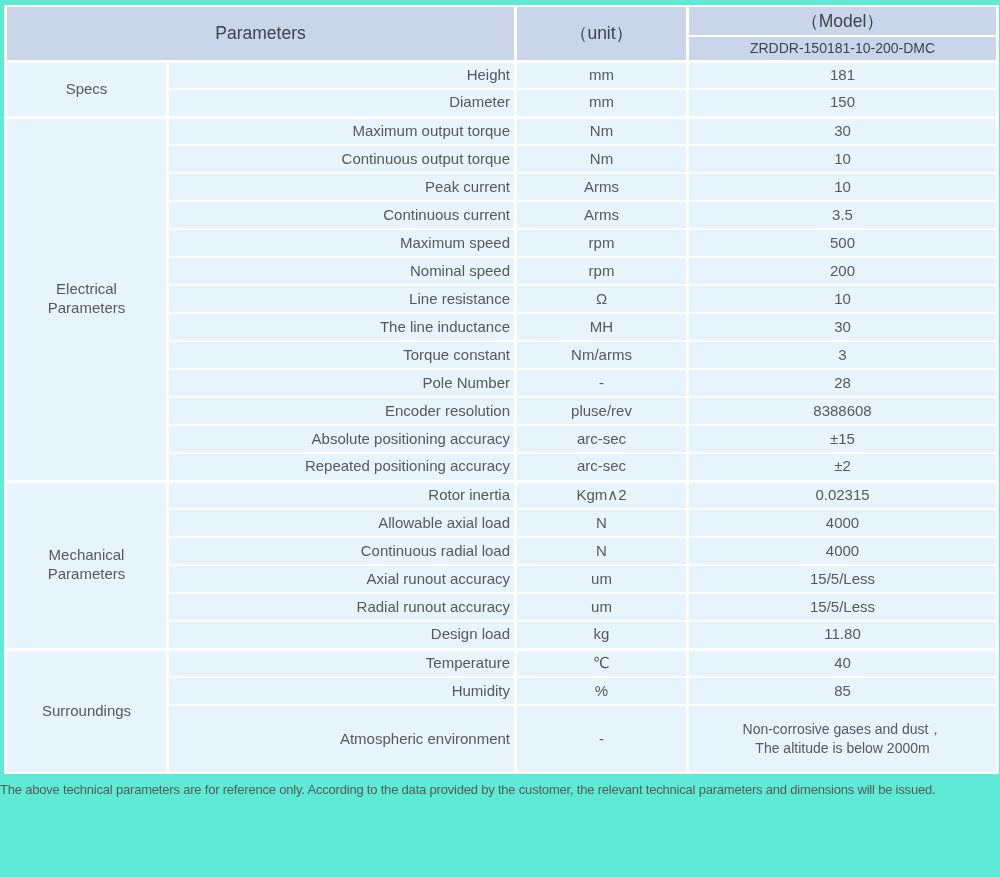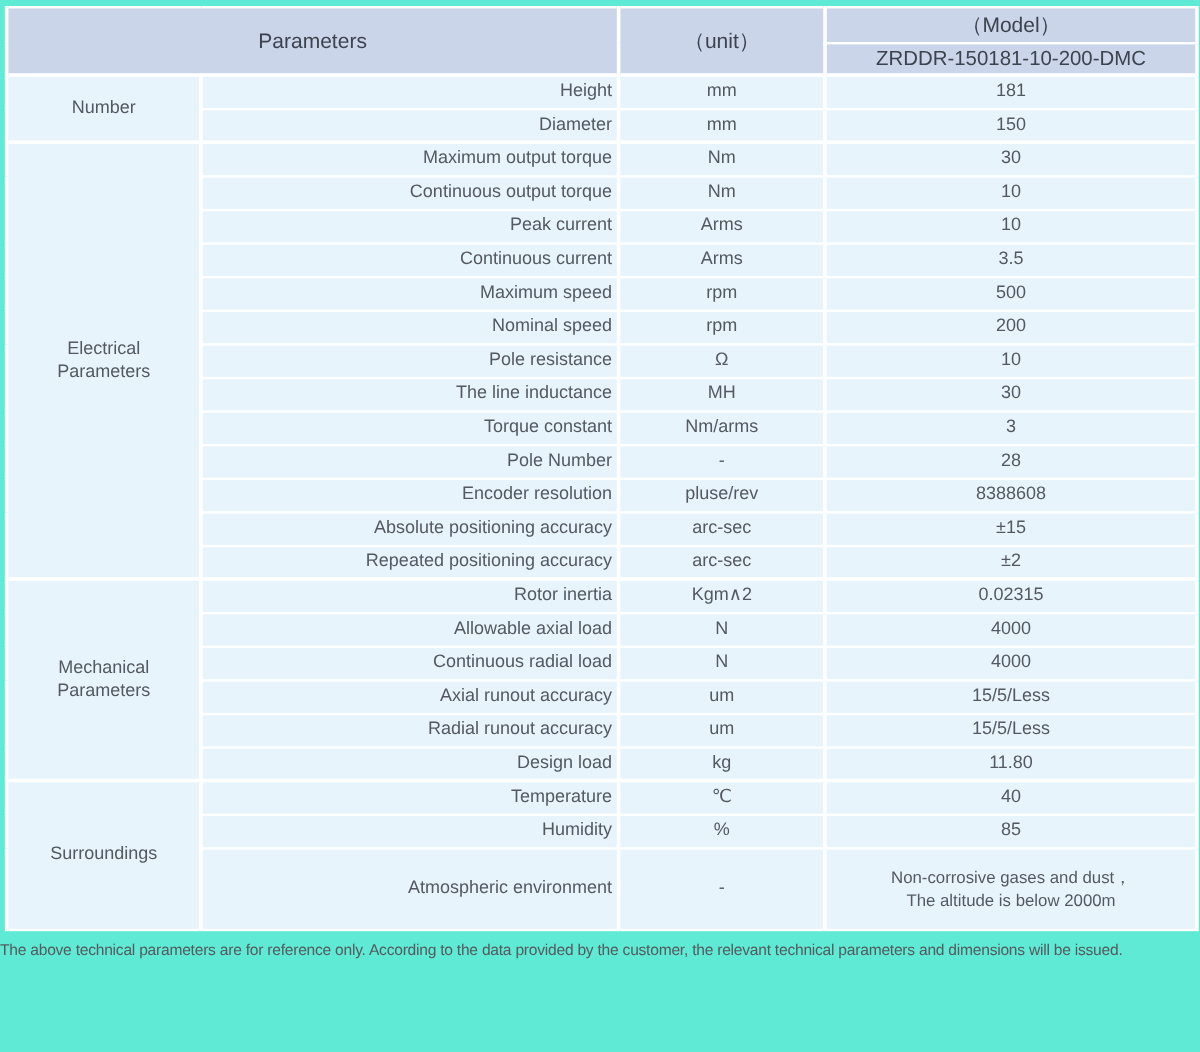--- a/index.html
+++ b/index.html
@@ -41,21 +41,21 @@
   .spec-table thead th {
     background: var(--header-bg);
     color: var(--header-text);
     font-weight: 400;
     font-size: 17.5px;
     text-align: center;
     height: 28px;
     padding: 2px 4px;
   }
   .spec-table thead th.model-number-cell {
-    font-size: 17px;
+    font-size: 14px;
     height: 25px;
     margin-top: 16px;
   }
   .spec-table tbody td {
     background: var(--cell-bg);
     color: var(--body-text);
     font-size: 15px;
     text-align: center;
     height: 28px;
     padding: 1px 4px;
@@ -98,21 +98,21 @@
         <th colspan="2" rowspan="2">Parameters</th>
         <th rowspan="2">（unit）</th>
         <th>（Model）</th>
       </tr>
       <tr>
         <th class="model-number-cell">ZRDDR-150181-10-200-DMC</th>
       </tr>
     </thead>
     <tbody>
         <tr class="section-start">
-          <td class="cat-cell" rowspan="2">Number</td>
+          <td class="cat-cell" rowspan="2">Specs</td>
           <td class="name-cell">Height</td>
           <td class="unit-cell">mm</td>
           <td class="value-cell">181</td>
         </tr>
         <tr>
           <td class="name-cell">Diameter</td>
           <td class="unit-cell">mm</td>
           <td class="value-cell">150</td>
         </tr>
         <tr class="section-start">
@@ -141,21 +141,21 @@
           <td class="name-cell">Maximum speed</td>
           <td class="unit-cell">rpm</td>
           <td class="value-cell">500</td>
         </tr>
         <tr>
           <td class="name-cell">Nominal speed</td>
           <td class="unit-cell">rpm</td>
           <td class="value-cell">200</td>
         </tr>
         <tr>
-          <td class="name-cell">Pole resistance</td>
+          <td class="name-cell">Line resistance</td>
           <td class="unit-cell">Ω</td>
           <td class="value-cell">10</td>
         </tr>
         <tr>
           <td class="name-cell">The line inductance</td>
           <td class="unit-cell">MH</td>
           <td class="value-cell">30</td>
         </tr>
         <tr>
           <td class="name-cell">Torque constant</td>

